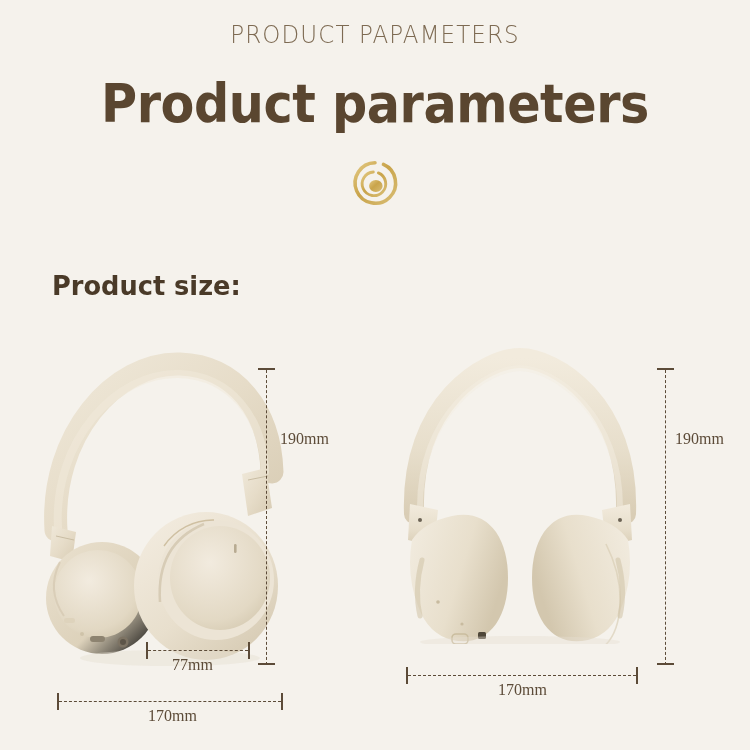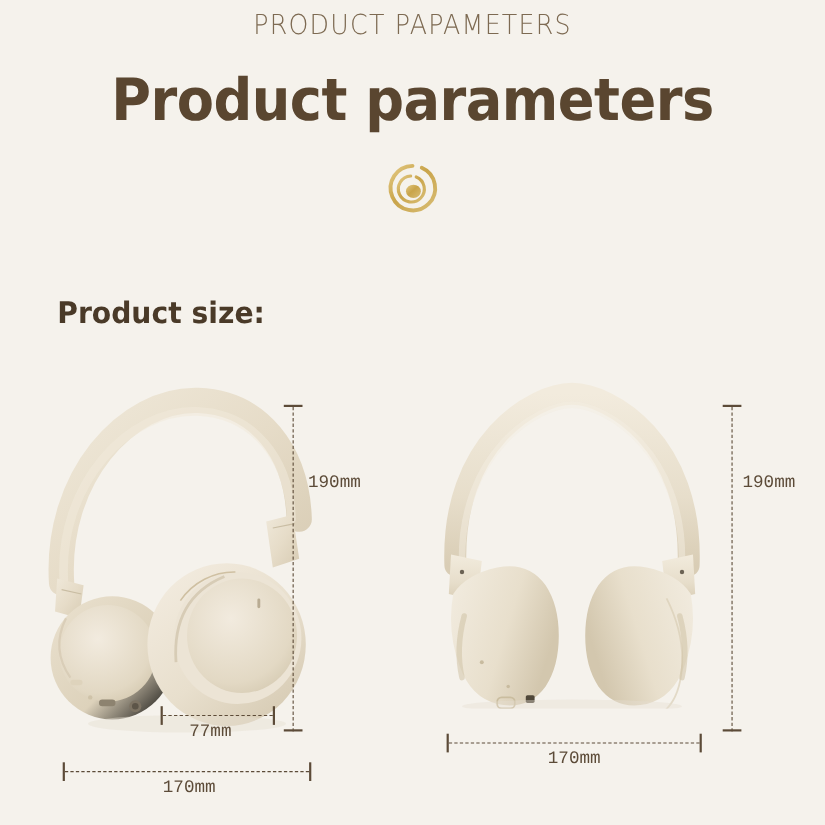--- a/index.html
+++ b/index.html
@@ -7,21 +7,21 @@
   body {
     width: 750px;
     height: 750px;
     background: #f5f2ec;
     font-family: "Liberation Sans", sans-serif;
     overflow: hidden;
     position: relative;
   }
 
   
-  .header { width: 100%; text-align: center; padding-top: 8px; }
+  .header { width: 100%; text-align: center; padding-top: 20px; }
   .eyebrow {
     font-size: 25px;
     letter-spacing: 1.2px;
     color: #7d6a52;
     font-weight: 300;
     font-family: "DejaVu Sans", sans-serif;
     transform: scaleX(0.92);
   }
   .main-title {
     margin-top: 24px;
@@ -83,21 +83,21 @@
   .cap-v { 
     position: absolute;
     width: 0;
     border-left: 2px solid #5c4b38;
     height: 17px;
   }
   .dim-text {
     position: absolute;
     font-size: 16px;
     color: #5c4b38;
-    font-family: Liberation Mono, monospace;
+    font-family: Liberation Serif, serif;
     white-space: nowrap;
   }
 </style>
 </head>
 <body>
 
 <div class="header">
   <div class="eyebrow">PRODUCT PAPAMETERS</div>
   <div class="main-title">Product parameters</div>
 </div>

